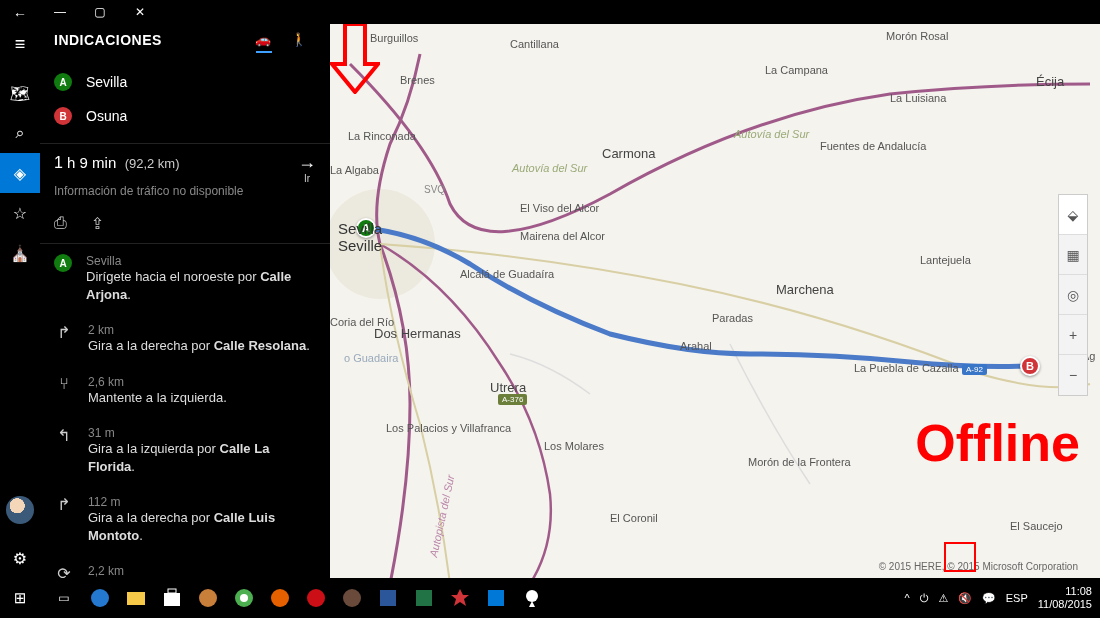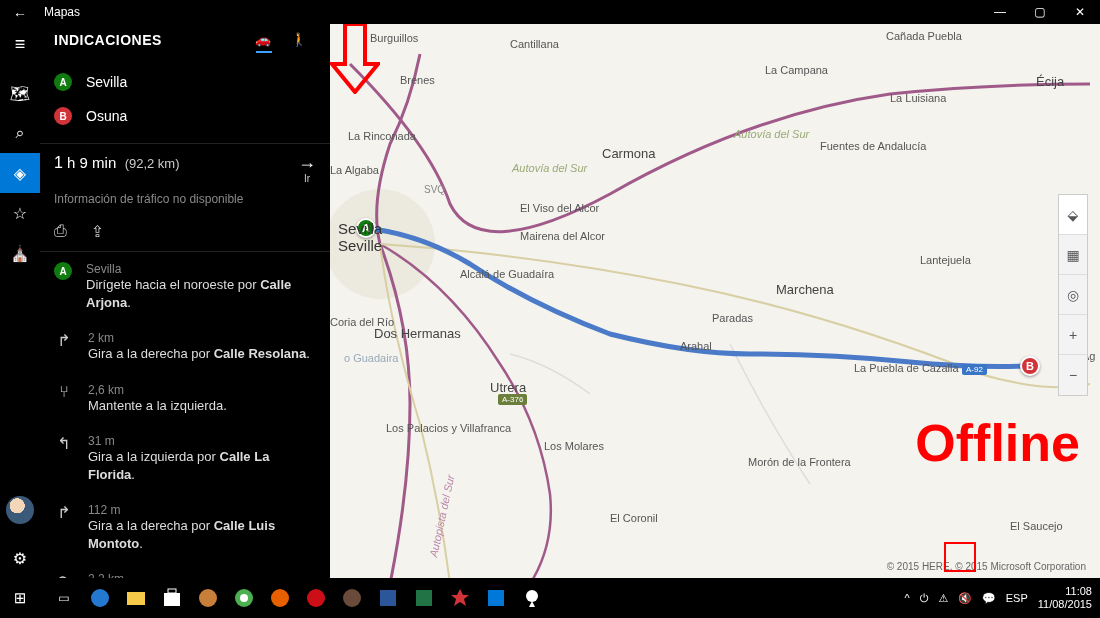--- a/index.html
+++ b/index.html
@@ -35,21 +35,21 @@
   .wp { display: flex; align-items: center; height: 34px; }
   .wp .badge { width: 18px; height: 18px; border-radius: 50%; font-size: 10px; display: flex; align-items: center; justify-content: center; margin-right: 14px; font-weight: 600; }
   .wp .badge.a { background: #107c10; }
   .wp .badge.b { background: #d13438; }
   .wp .name { font-size: 14px; }
   
   .summary { border-top: 1px solid #222; padding: 10px 14px; position: relative; }
   .summary .time { font-size: 15px; }
   .summary .time .h { font-size: 16px; }
   .summary .dist { font-size: 13px; color: #ccc; }
-  .summary .traffic { color: #888; font-size: 12px; margin-top: 20px; }
+  .summary .traffic { color: #888; font-size: 12px; margin-top: 12px; }
   .summary .go { position: absolute; right: 14px; top: 8px; text-align: center; font-size: 18px; }
   .summary .go-label { font-size: 10px; color: #ccc; }
   
   .actions { padding: 6px 14px 10px; display: flex; gap: 24px; font-size: 16px; color: #ccc; }
   
   .steps { border-top: 1px solid #222; }
   .step { display: flex; padding: 10px 14px; gap: 14px; }
   .step .sicon { width: 20px; flex-shrink: 0; font-size: 16px; color: #ccc; text-align: center; }
   .step .sicon.badge-a { background: #107c10; border-radius: 50%; width: 18px; height: 18px; font-size: 10px; display: flex; align-items: center; justify-content: center; font-weight: 600; color: #fff; }
   .step .sbody { flex: 1; }
@@ -66,21 +66,21 @@
   .roadlbl.blue { background: #3976c8; }
   .mapbadge { position: absolute; width: 20px; height: 20px; border-radius: 50%; border: 2px solid #fff; display: flex; align-items: center; justify-content: center; font-size: 11px; font-weight: 700; color: #fff; box-shadow: 0 1px 3px rgba(0,0,0,.4); }
   .mapbadge.a { background: #107c10; }
   .mapbadge.b { background: #d13438; }
   
   .map-controls { position: absolute; right: 12px; top: 170px; width: 30px; background: #f3f3f3; border: 1px solid #ccc; display: flex; flex-direction: column; }
   .map-controls .mc { height: 40px; display: flex; align-items: center; justify-content: center; font-size: 14px; color: #555; border-bottom: 1px solid #ddd; }
   .map-controls .mc:last-child { border-bottom: none; }
   .map-compass { background: #fff; }
   
-  .attribution { position: absolute; right: 14px; bottom: 6px; font-size: 10px; color: #666; }
+  .attribution { position: absolute; right: 22px; bottom: 6px; font-size: 10px; color: #666; }
   
   .offline { position: absolute; right: 20px; bottom: 105px; color: #ff0000; font-size: 52px; font-weight: 700; font-family: Arial; }
   .offline-arrow { position: absolute; right: 120px; bottom: 40px; }
   .offline-box { position: absolute; right: 124px; bottom: 6px; width: 32px; height: 30px; border: 2px solid #ff0000; }
   
   
   .taskbar { height: 40px; background: #000; color: #fff; display: flex; align-items: center; font-size: 12px; }
   .taskbar .start { width: 40px; text-align: center; font-size: 15px; }
   .taskbar .search { width: 270px; color: #888; padding-left: 6px; font-size: 13px; }
   .taskbar .tb-icons { display: flex; align-items: center; gap: 4px; padding-left: 8px; }
@@ -88,21 +88,20 @@
   .taskbar .tray { margin-left: auto; display: flex; align-items: center; gap: 10px; padding-right: 8px; font-size: 11px; }
   .taskbar .clock { text-align: right; line-height: 1.2; }
   
   svg.taskicon { width: 22px; height: 22px; }
 </style>
 </head>
 <body>
 
 <div class="titlebar">
   <div class="back"><span>←</span></div>
-  <div class="title">Mapas</div>
   <div class="winbtn"><span>—</span></div>
   <div class="winbtn"><span>▢</span></div>
   <div class="winbtn"><span>✕</span></div>
 </div>
 
 <div class="main">
 
   <div class="iconcol">
     <div class="hamb"><span>≡</span></div>
     <div class="navicon">
@@ -232,21 +231,21 @@
     <div class="place" style="left:40px;top:8px">Burguillos</div>
     <div class="place" style="left:70px;top:50px">Brenes</div>
     <div class="place" style="left:18px;top:106px">La Rinconada</div>
     <div class="place" style="left:0px;top:140px">La Algaba</div>
     <div class="place big" style="left:8px;top:196px">Sevilla</div>
     <div class="place big" style="left:8px;top:213px">Seville</div>
     <div class="place" style="left:94px;top:160px;font-size:10px;color:#888">SVQ</div>
     <div class="place med" style="left:272px;top:122px">Carmona</div>
     <div class="place" style="left:180px;top:14px">Cantillana</div>
     <div class="place" style="left:435px;top:40px">La Campana</div>
-    <div class="place" style="left:556px;top:6px">Cañada Puebla</div>
+    <div class="place" style="left:556px;top:6px">Morón Rosal</div>
     <div class="place med" style="left:706px;top:50px">Écija</div>
     <div class="place" style="left:560px;top:68px">La Luisiana</div>
     <div class="place" style="left:490px;top:116px">Fuentes de Andalucía</div>
     <div class="place" style="left:590px;top:230px">Lantejuela</div>
     <div class="place med" style="left:446px;top:258px">Marchena</div>
     <div class="place" style="left:382px;top:288px">Paradas</div>
     <div class="place" style="left:350px;top:316px">Arahal</div>
     <div class="place" style="left:524px;top:338px">La Puebla de Cazalla</div>
     <div class="place" style="left:190px;top:206px">Mairena del Alcor</div>
     <div class="place" style="left:130px;top:244px">Alcalá de Guadaíra</div>

